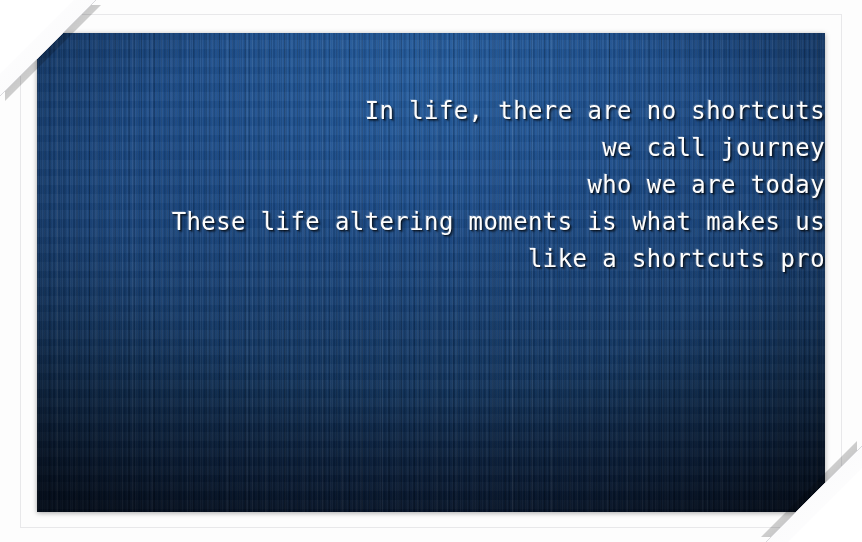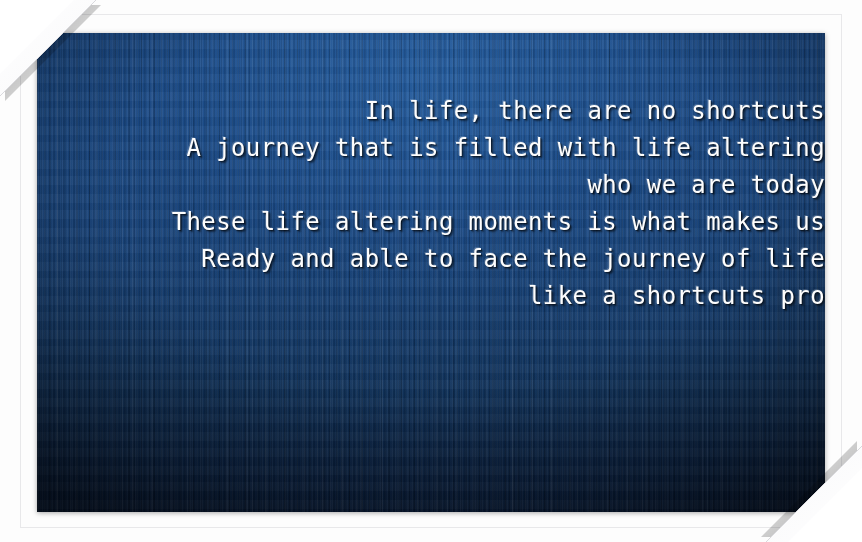--- a/index.html
+++ b/index.html
@@ -163,24 +163,23 @@
     <div class="mat-hairline"></div>
   </div>
 
   <div class="card">
     <div class="fibre"></div>
     <div class="fibre2"></div>
     <div class="vignette"></div>
 
     <div class="quote">
       <span class="line">In life, there are no shortcuts</span>
-      <span class="line">A journey that is filled with life altering</span>
+      <span class="line">we call journey</span>
       <span class="line">who we are today</span>
       <span class="line">These life altering moments is what makes us</span>
-      <span class="line">Ready and able to face the journey of life</span>
       <span class="line">like a shortcuts pro</span>
     </div>
 
   </div>
 
   <div class="fold fold-tl">
     <svg width="120" height="120" viewBox="0 0 120 120">
       <defs>
         <linearGradient id="gTL" x1="0" y1="0" x2="1" y2="1">
           <stop offset="0%" stop-color="#ffffff"></stop>

